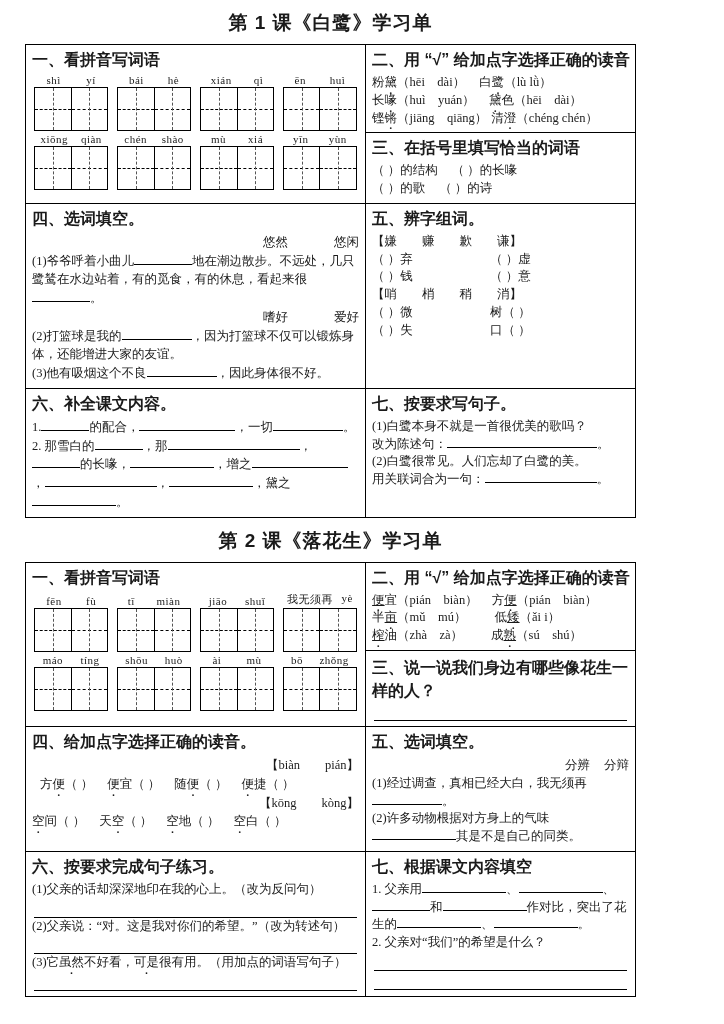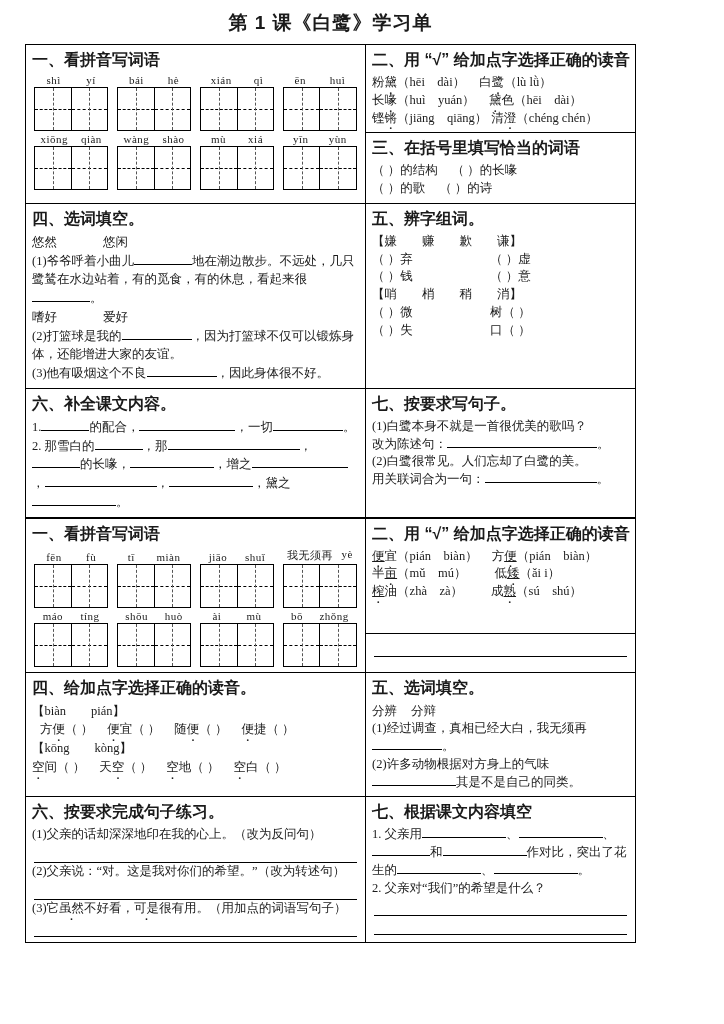--- a/index.html
+++ b/index.html
@@ -38,21 +38,21 @@
     font-weight:bold;
     font-size:16px;
     letter-spacing:0px;
     margin:1px 0 3px 0;
     white-space:nowrap;
   }
   .hd.wrap{white-space:normal;line-height:1.45;}
 
   .ln{font-size:12.5px;line-height:1.5;margin:0;}
   .ln.tight{line-height:1.42;}
-  .ctr{text-align:left;}
+  .ctr{text-align:right;}
   .py{font-family:"Liberation Serif","DejaVu Serif",serif;font-size:11px;letter-spacing:.5px;}
 
   
   .gridrow{display:flex;justify-content:space-between;align-items:flex-end;margin:0 2px;}
   .gw{width:23%;}
   .gw .pylab{
     display:flex;justify-content:space-around;
     font-size:10.5px;font-family:"Liberation Serif","DejaVu Serif",serif;
     margin-bottom:1px;letter-spacing:.4px;
   }
@@ -161,21 +161,21 @@
                     <span class="py">xiōng</span>
                     <span class="py">qiàn</span>
                   </div>
               <div class="tzg">
                     <div class="cell"></div>
                     <div class="cell"></div>
                   </div>
             </div>
             <div class="gw">
               <div class="pylab">
-                    <span class="py">wàng</span>
+                    <span class="py">chén</span>
                     <span class="py">shào</span>
                   </div>
               <div class="tzg">
                     <div class="cell"></div>
                     <div class="cell"></div>
                   </div>
             </div>
             <div class="gw">
               <div class="pylab">
                     <span class="py">mù</span>
@@ -258,20 +258,23 @@
         <div class="hd">七、按要求写句子。</div>
         <div class="ln tight">(1)白鹭本身不就是一首很优美的歌吗？</div>
         <div class="ln tight"><span>改为陈述句：</span><span class="blank bwide"></span><span>。</span></div>
         <div class="ln tight">(2)白鹭很常见。人们忘却了白鹭的美。</div>
         <div class="ln tight"><span>用关联词合为一句：</span><span class="blank b10"></span><span>。</span></div>
       </td>
     </tr>
   </tbody>
     </table>
 
+  <div class="sheet-title">
+    <span>第 2 课《落花生》学习单</span>
+  </div>
 
   <table class="ws">
     <tbody>
         <tr>
       <td class="colL" rowspan="2">
         <div class="hd">一、看拼音写词语</div>
         <div class="gridblock">
           <div class="gridrow">
             <div class="gw">
               <div class="pylab">
@@ -362,20 +365,21 @@
       </td>
       <td class="colR">
         <div class="hd">二、用 “√” 给加点字选择正确的读音</div>
         <div class="ln tight"><span class="dot udl">便</span><span>宜</span><span>（pián　biàn）</span><span class="sp gap-sm"></span><span>方</span><span class="dot udl">便</span><span>（pián　biàn）</span></div>
         <div class="ln tight"><span>半</span><span class="dot udl">亩</span><span>（mǔ　mú）</span><span class="sp gap-md"></span><span>低</span><span class="dot udl">矮</span><span>（ǎi  i）</span></div>
         <div class="ln tight"><span class="dot udl">榨</span><span>油</span><span>（zhà　zà）</span><span class="sp gap-md"></span><span>成</span><span class="dot udl">熟</span><span>（sú　shú）</span></div>
       </td>
     </tr>
     <tr>
       <td class="colR">
+        <div class="hd wrap">三、说一说我们身边有哪些像花生一样的人？</div>
         <div class="fullrule"></div>
       </td>
     </tr>
 
     <tr>
       <td class="colL">
         <div class="hd">四、给加点字选择正确的读音。</div>
         <div class="ln ctr">【biàn　　pián】</div>
         <div class="ln">
           <span class="sp" style="width:8px"></span><span>方</span><span class="dot">便</span><span>（    ）</span><span class="sp gap-sm"></span><span class="dot">便</span><span>宜（    ）</span><span class="sp gap-sm"></span><span>随</span><span class="dot">便</span><span>（    ）</span><span class="sp gap-sm"></span><span class="dot">便</span><span>捷（    ）</span>

